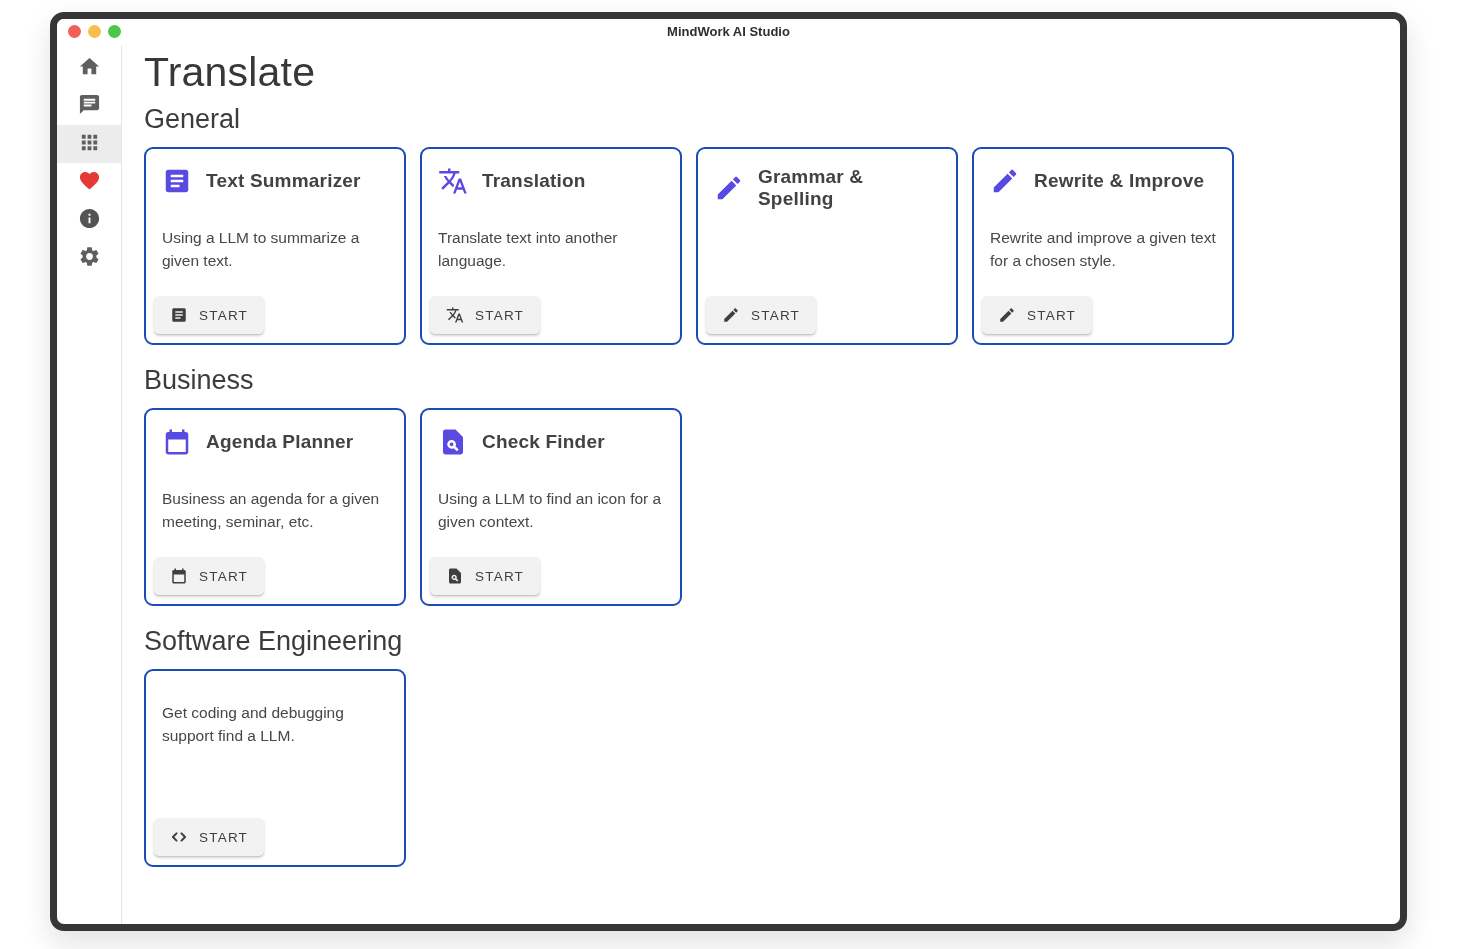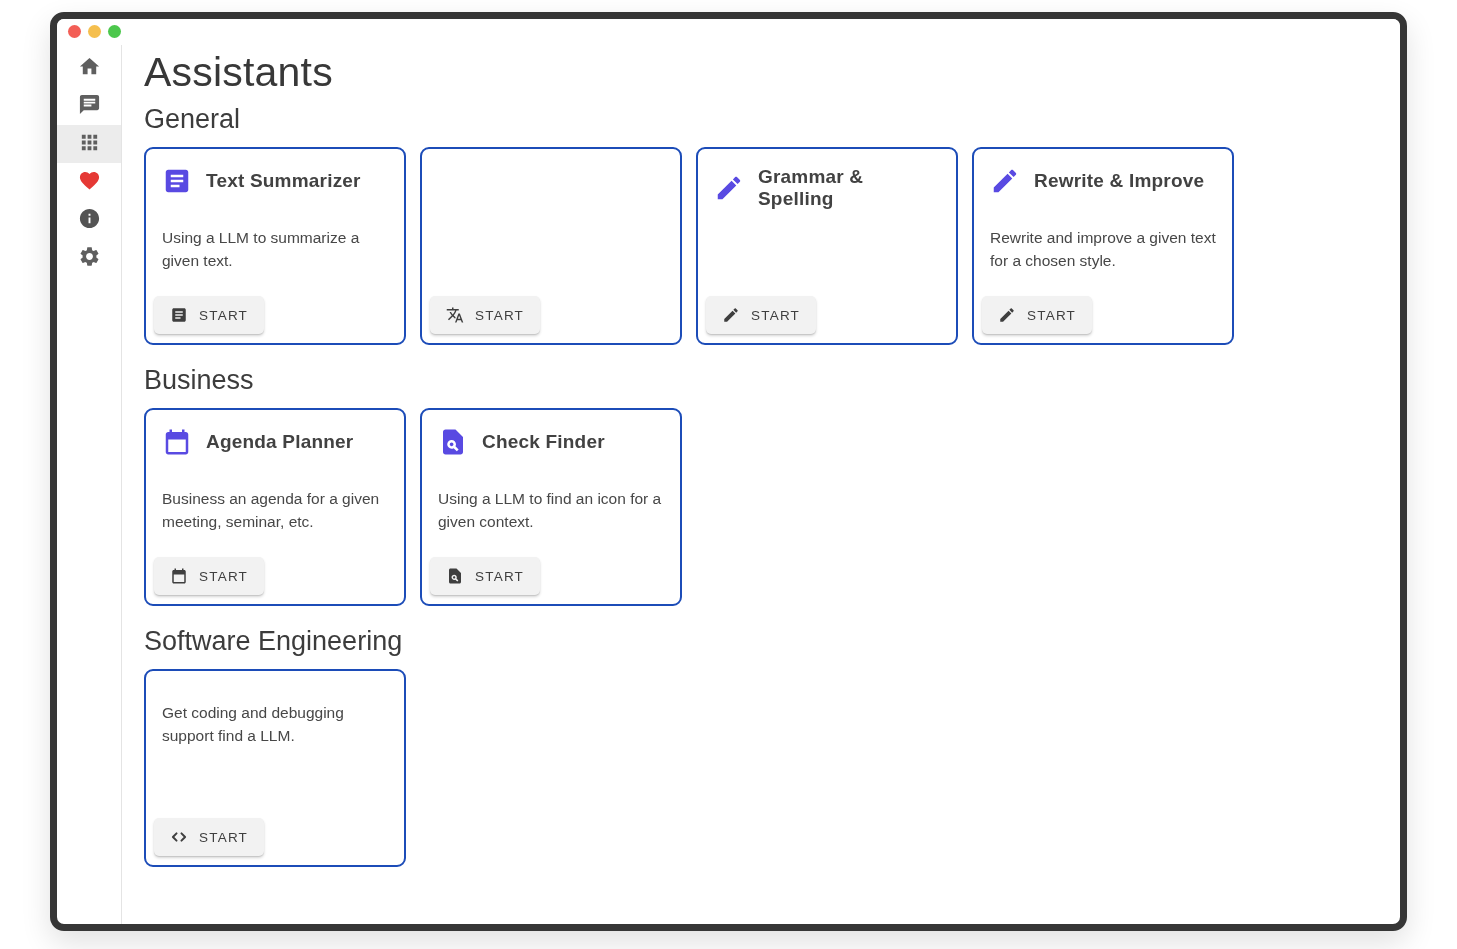--- a/index.html
+++ b/index.html
@@ -45,20 +45,21 @@
 </head>
 <body>
 
 <div class="window">
   <div class="titlebar">
     <div class="traffic">
       <span class="light" style="background: rgb(243, 94, 86);"></span>
       <span class="light" style="background: rgb(245, 191, 78);"></span>
       <span class="light" style="background: rgb(76, 199, 76);"></span>
     </div>
+    <div class="win-title">MindWork AI Studio</div>
   </div>
 
   <div class="body-row">
     <nav class="sidebar" id="sidebar">
         <div class="side-item">
           <span class="icon"><svg viewBox="0 0 24 24" fill="#5f5f5f" style="color:#5f5f5f" xmlns="http://www.w3.org/2000/svg">
               <path d="M10 20v-6h4v6h5v-8h3L12 3 2 12h3v8z"></path>
             </svg></span>
         </div>
         <div class="side-item">
@@ -81,21 +82,21 @@
               <path d="M12 2C6.48 2 2 6.48 2 12s4.48 10 10 10 10-4.48 10-10S17.52 2 12 2zm1 15h-2v-6h2v6zm0-8h-2V7h2v2z"></path>
             </svg></span>
         </div>
         <div class="side-item">
           <span class="icon"><svg viewBox="0 0 24 24" fill="#5f5f5f" style="color:#5f5f5f" xmlns="http://www.w3.org/2000/svg">
               <path d="M19.14 12.94c.04-.3.06-.61.06-.94 0-.32-.02-.64-.07-.94l2.03-1.58c.18-.14.23-.41.12-.61l-1.92-3.32c-.12-.22-.37-.29-.59-.22l-2.39.96c-.5-.38-1.03-.7-1.62-.94L14.4 2.81c-.04-.24-.24-.41-.48-.41h-3.84c-.24 0-.43.17-.47.41l-.36 2.54c-.59.24-1.13.57-1.62.94l-2.39-.96c-.22-.08-.47 0-.59.22L2.74 8.87c-.12.21-.08.47.12.61l2.03 1.58c-.05.3-.09.63-.09.94s.02.64.07.94l-2.03 1.58c-.18.14-.23.41-.12.61l1.92 3.32c.12.22.37.29.59.22l2.39-.96c.5.38 1.03.7 1.62.94l.36 2.54c.05.24.24.41.48.41h3.84c.24 0 .44-.17.47-.41l.36-2.54c.59-.24 1.13-.56 1.62-.94l2.39.96c.22.08.47 0 .59-.22l1.92-3.32c.12-.22.07-.47-.12-.61l-2.01-1.58zM12 15.6c-1.98 0-3.6-1.62-3.6-3.6s1.62-3.6 3.6-3.6 3.6 1.62 3.6 3.6-1.62 3.6-3.6 3.6z"></path>
             </svg></span>
         </div>
       </nav>
     <main class="main">
-      <h1 class="page-title">Assistants</h1>
+      <h1 class="page-title">Translate</h1>
       <div id="sections">
   <section>
     <h2 class="section-heading">General</h2>
     <div class="cards">
   <div class="card">
     <div class="card-header">
       <span class="icon">
                     <svg viewBox="0 0 24 24" fill="#594AE2" style="color:#594AE2" xmlns="http://www.w3.org/2000/svg">
                       <path d="M19 3H5c-1.1 0-2 .9-2 2v14c0 1.1.9 2 2 2h14c1.1 0 2-.9 2-2V5c0-1.1-.9-2-2-2zm-5 14H7v-2h7v2zm3-4H7v-2h10v2zm0-4H7V7h10v2z"></path>
                     </svg>
@@ -109,20 +110,29 @@
                       <svg viewBox="0 0 24 24" fill="#3f3f3f" style="color:#3f3f3f" xmlns="http://www.w3.org/2000/svg">
                         <path d="M19 3H5c-1.1 0-2 .9-2 2v14c0 1.1.9 2 2 2h14c1.1 0 2-.9 2-2V5c0-1.1-.9-2-2-2zm-5 14H7v-2h7v2zm3-4H7v-2h10v2zm0-4H7V7h10v2z"></path>
                       </svg>
                     </span>
         <span>START</span>
       </button>
     </div>
   </div>
 
   <div class="card">
+    <div class="card-header">
+      <span class="icon">
+                    <svg viewBox="0 0 24 24" fill="#594AE2" style="color:#594AE2" xmlns="http://www.w3.org/2000/svg">
+                      <path d="M12.87 15.07l-2.54-2.51.03-.03c1.74-1.94 2.98-4.17 3.71-6.53H17V4h-7V2H8v2H1v1.99h11.17C11.5 7.92 10.44 9.75 9 11.35 8.07 10.32 7.3 9.19 6.69 8h-2c.73 1.63 1.73 3.17 2.98 4.56l-5.09 5.02L4 19l5-5 3.11 3.11.76-2.04zM18.5 10h-2L12 22h2l1.12-3h4.75L21 22h2l-4.5-12zm-2.62 7l1.62-4.33L19.12 17h-3.24z"></path>
+                    </svg>
+                  </span>
+      <span class="card-title">Translation</span>
+    </div>
+    <div class="card-desc">Translate text into another language.</div>
     <div class="card-actions">
       <button class="start-btn">
         <span class="btn-icon" style="display: flex;">
                       <svg viewBox="0 0 24 24" fill="#3f3f3f" style="color:#3f3f3f" xmlns="http://www.w3.org/2000/svg">
                         <path d="M12.87 15.07l-2.54-2.51.03-.03c1.74-1.94 2.98-4.17 3.71-6.53H17V4h-7V2H8v2H1v1.99h11.17C11.5 7.92 10.44 9.75 9 11.35 8.07 10.32 7.3 9.19 6.69 8h-2c.73 1.63 1.73 3.17 2.98 4.56l-5.09 5.02L4 19l5-5 3.11 3.11.76-2.04zM18.5 10h-2L12 22h2l1.12-3h4.75L21 22h2l-4.5-12zm-2.62 7l1.62-4.33L19.12 17h-3.24z"></path>
                       </svg>
                     </span>
         <span>START</span>
       </button>
     </div>

